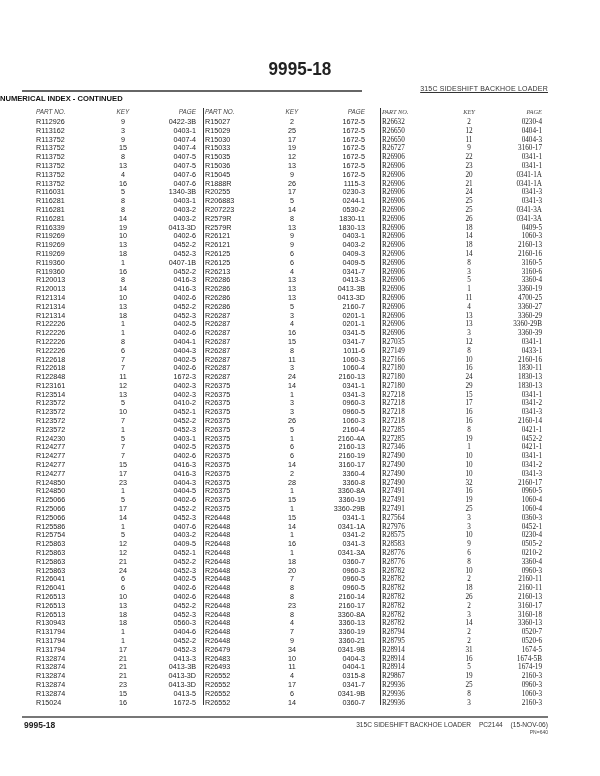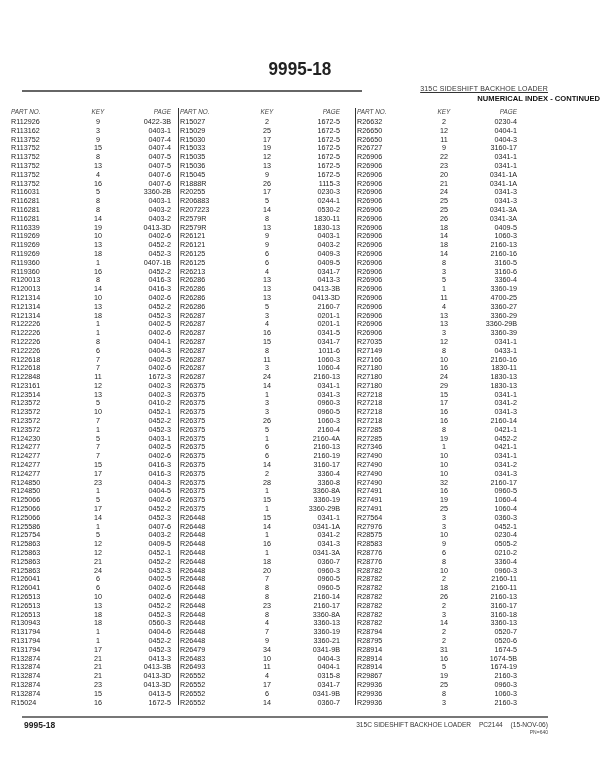--- a/index.html
+++ b/index.html
@@ -4,27 +4,27 @@
 <style>
   html, body { margin: 0; padding: 0; background: #ffffff; }
   body { width: 600px; height: 776px; position: relative; overflow: hidden;
          font-family: "Liberation Sans", sans-serif; color: #222; }
   .page-number-top { position: absolute; top: 58px; left: 0; width: 600px; text-align: center;
          font-family: "Liberation Sans", sans-serif; font-weight: bold; font-size: 19px; letter-spacing: 0px;
          transform: scaleX(0.9); }
   .subtitle-top { position: absolute; top: 85px; right: 52px; font-size: 7px; text-decoration: underline;
          letter-spacing: 0.2px; color: #333; }
   .rule-top { position: absolute; top: 90px; left: 22px; width: 340px; height: 2px; background: #666; }
-  .section-title { position: absolute; top: 94px; left: 0; width: 600px; text-align: right;
+  .section-title { position: absolute; top: 94px; left: 0; width: 600px; text-align: left;
          font-weight: bold; font-size: 7.6px; color: #111; }
-  .table-area { position: absolute; top: 108px; left: 11px; width: 525px; height: 606px; }
+  .table-area { position: absolute; top: 108px; left: 36px; width: 525px; height: 606px; }
   .col { position: absolute; top: 0; height: 605px; }
   .col-1 { left: 0; width: 163px; }
   .col-2 { left: 169px; width: 165px; }
-  .col-3 { left: 346px; width: 166px; }
+  .col-3 { left: 346px; width: 166px; font-family: Liberation Serif, serif; }
   .divider { position: absolute; top: 0; width: 1px; height: 597px; background: #333; }
   .div-1 { left: 167px; }
   .div-2 { left: 344px; }
   .hdr, .row { display: flex; height: 8.8px; font-size: 7.2px; line-height: 8.8px; }
   .hdr { font-style: italic; color: #444; font-size: 6.4px; margin-bottom: 1.2px; }
   .c-part { width: 72px; text-align: left; }
   .c-key { width: 30px; text-align: center; }
   .c-page { width: 58px; text-align: right; }
   .row span { color: #222; }
   .rule-bottom { position: absolute; top: 716px; left: 22px; width: 526px; height: 2px; background: #777; }
@@ -84,21 +84,21 @@
         <span class="c-page">0407-6</span>
       </div>
       <div class="row">
         <span class="c-part">R113752</span>
         <span class="c-key">16</span>
         <span class="c-page">0407-6</span>
       </div>
       <div class="row">
         <span class="c-part">R116031</span>
         <span class="c-key">5</span>
-        <span class="c-page">3360-2B</span>
+        <span class="c-page">1340-3B</span>
       </div>
       <div class="row">
         <span class="c-part">R116281</span>
         <span class="c-key">8</span>
         <span class="c-page">0403-1</span>
       </div>
       <div class="row">
         <span class="c-part">R116281</span>
         <span class="c-key">8</span>
         <span class="c-page">0403-2</span>

